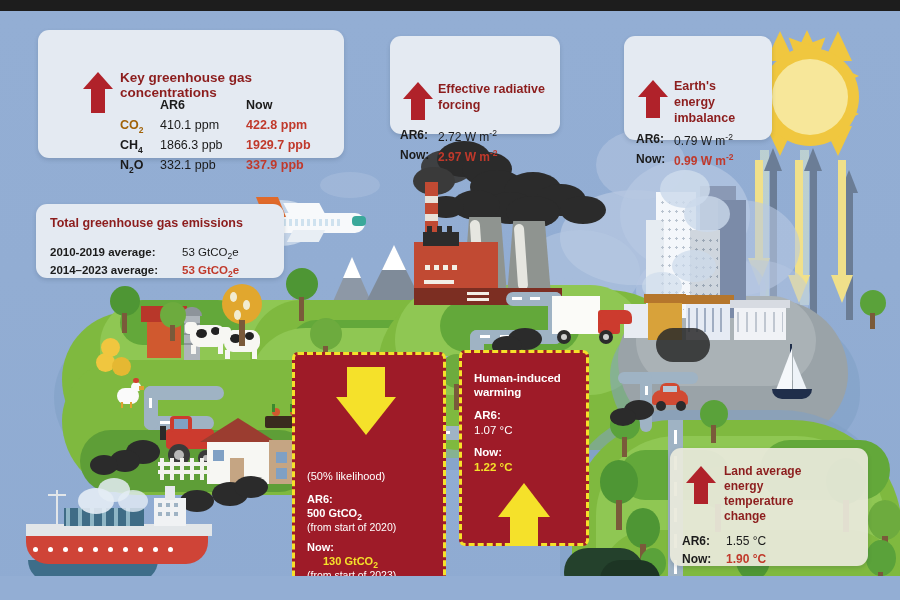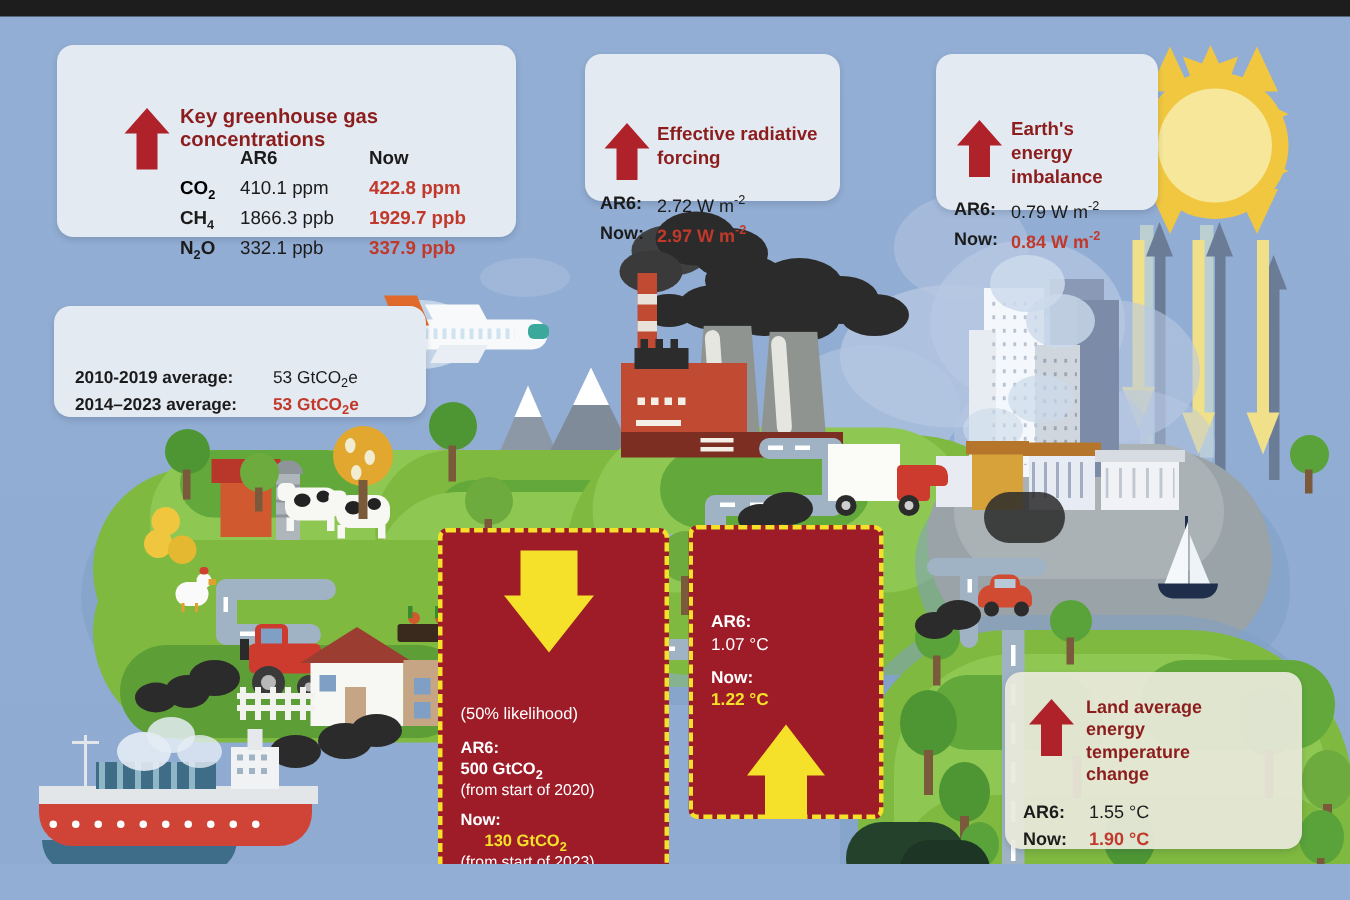--- a/index.html
+++ b/index.html
@@ -552,21 +552,21 @@
     <div class="redarrow" style="left:0;top:0;">
       <div class="tip" style="left:45px;top:42px;"></div>
       <div class="stem" style="left:53px;top:58px;width:14px;height:25px;"></div>
     </div>
     <div class="panel-title" style="position:absolute;left:82px;top:40px;font-size:13.5px;">Key greenhouse gas concentrations</div>
 
     <div style="position:absolute;left:122px;top:68px;font-size:12.5px;font-weight:bold;color:#1b1b1b;">AR6</div>
     <div style="position:absolute;left:208px;top:68px;font-size:12.5px;font-weight:bold;color:#1b1b1b;">Now</div>
 
     <div>
-      <div style="position:absolute;left:82px;top:88px;font-size:12.5px;font-weight:bold;color:#000000;">
+      <div style="position:absolute;left:82px;top:88px;font-size:12.5px;font-weight:bold;color:#a16207;">
         <span>CO</span><span class="sub">2</span>
       </div>
       <div style="position:absolute;left:122px;top:88px;font-size:12.5px;color:#1b1b1b;">410.1 ppm</div>
       <div class="now" style="position:absolute;left:208px;top:88px;font-size:12.5px;font-weight:bold;">422.8 ppm</div>
     </div>
 
     <div>
       <div style="position:absolute;left:82px;top:108px;font-size:12.5px;font-weight:bold;color:#1b1b1b;">
         <span>CH</span><span class="sub">4</span>
       </div>
@@ -607,25 +607,26 @@
     </div>
     <div class="panel-title" style="position:absolute;left:50px;top:43px;font-size:12.5px;">Earth's</div>
     <div class="panel-title" style="position:absolute;left:50px;top:59px;font-size:12.5px;">energy</div>
     <div class="panel-title" style="position:absolute;left:50px;top:75px;font-size:12.5px;">imbalance</div>
     <div style="position:absolute;left:12px;top:96px;font-size:12px;font-weight:bold;color:#1b1b1b;">AR6:</div>
     <div style="position:absolute;left:50px;top:96px;font-size:12px;color:#1b1b1b;">
       <span>0.79 W m</span><span class="sup">-2</span>
     </div>
     <div style="position:absolute;left:12px;top:116px;font-size:12px;font-weight:bold;color:#1b1b1b;">Now:</div>
     <div class="now" style="position:absolute;left:50px;top:116px;font-size:12px;font-weight:bold;">
-      <span>0.84 W m</span><span class="sup">-2</span>
+      <span>0.99 W m</span><span class="sup">-2</span>
     </div>
   </div>
 
   <div class="panel" style="left:36px;top:204px;width:248px;height:74px;">
+    <div class="panel-title" style="position:absolute;left:14px;top:12px;font-size:12.5px;">Total greenhouse gas emissions</div>
     <div style="position:absolute;left:14px;top:42px;font-size:11.5px;font-weight:bold;color:#1b1b1b;">2010-2019 average:</div>
     <div style="position:absolute;left:146px;top:42px;font-size:11.5px;color:#1b1b1b;">
       <span>53 GtCO</span><span class="sub">2</span><span>e</span>
     </div>
     <div style="position:absolute;left:14px;top:60px;font-size:11.5px;font-weight:bold;color:#1b1b1b;">2014–2023 average:</div>
     <div class="now" style="position:absolute;left:146px;top:60px;font-size:11.5px;font-weight:bold;">
       <span>53 GtCO</span><span class="sub">2</span><span>e</span>
     </div>
   </div>
 
@@ -641,20 +642,24 @@
     </div>
     <div style="position:absolute;left:12px;top:166px;font-size:10.5px;">(from start of 2020)</div>
     <div style="position:absolute;left:12px;top:186px;font-size:11px;font-weight:bold;">Now:</div>
     <div class="nowY" style="position:absolute;left:28px;top:200px;font-size:11px;font-weight:bold;">
       <span>130 GtCO</span><span class="sub">2</span>
     </div>
     <div style="position:absolute;left:12px;top:214px;font-size:10.5px;">(from start of 2023)</div>
   </div>
 
   <div class="redbox" style="left:459px;top:350px;width:124px;height:190px;">
+    <div style="position:absolute;left:12px;top:18px;font-size:11.5px;font-weight:bold;line-height:14px;">
+      <div>Human-induced</div>
+      <div>warming</div>
+    </div>
     <div style="position:absolute;left:12px;top:56px;font-size:11.5px;font-weight:bold;">AR6:</div>
     <div style="position:absolute;left:12px;top:71px;font-size:11.5px;">1.07 °C</div>
     <div style="position:absolute;left:12px;top:93px;font-size:11.5px;font-weight:bold;">Now:</div>
     <div class="nowY" style="position:absolute;left:12px;top:108px;font-size:11.5px;font-weight:bold;">1.22 °C</div>
     <div class="yarrow" style="left:0;top:0;">
       <div class="tipU" style="left:36px;top:130px;"></div>
       <div class="stem" style="left:48px;top:163px;width:28px;height:30px;"></div>
     </div>
   </div>
 

